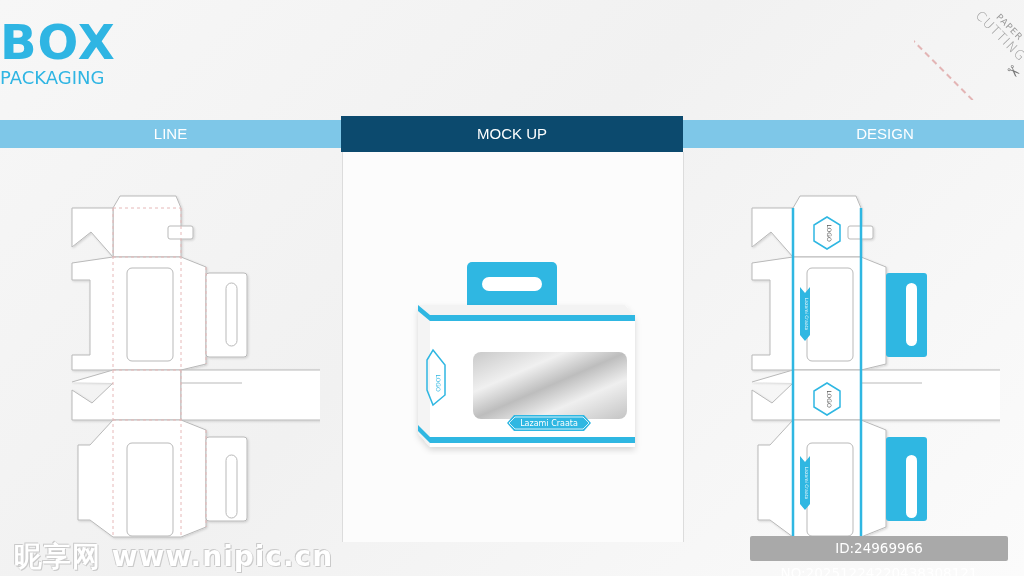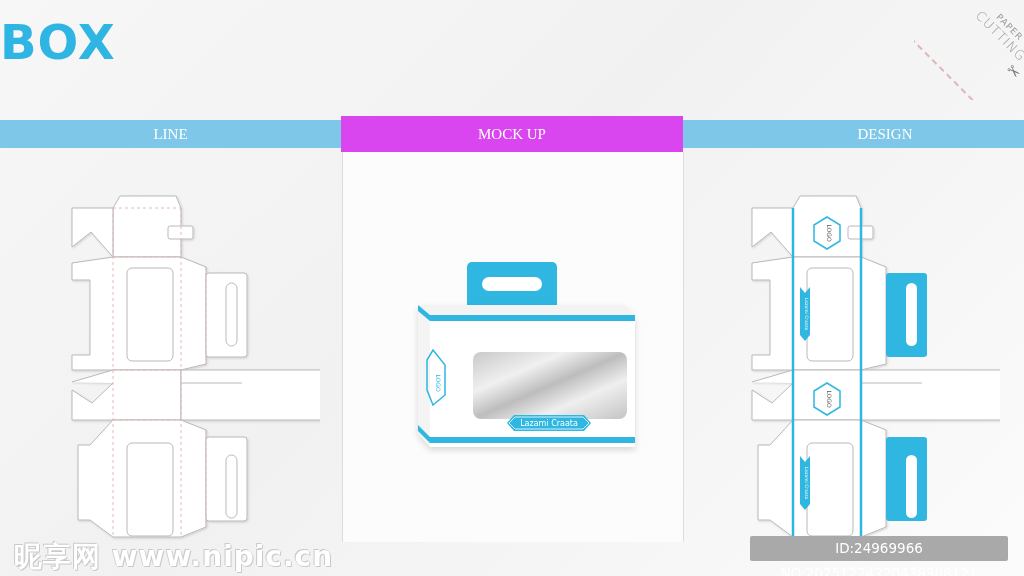--- a/index.html
+++ b/index.html
@@ -13,36 +13,37 @@
   .title-sub { font-family:"DejaVu Sans", sans-serif; font-size:18px; color:#2fb5e3; line-height:20px; margin-top:-2px; }
 
   .corner { position:absolute; right:0; top:0; width:110px; height:100px; overflow:hidden; }
   .corner-line { position:absolute; left:-10px; top:30px; width:170px; border-top:2px dashed #e3b5b5; transform:rotate(45deg); transform-origin:0 0; }
   .corner-text { position:absolute; left:58px; top:20px; transform:rotate(45deg); color:#9a9a9a; font-family:"DejaVu Sans", sans-serif; text-align:center; }
   .corner-text .c1 { font-size:9px; letter-spacing:1px; }
   .corner-text .c2 { font-size:13px; letter-spacing:1px; font-weight:300; }
   .scissors { position:absolute; left:93px; top:62px; color:#777; font-size:16px; transform:rotate(45deg); }
 
   .band { position:absolute; left:0; top:120px; width:1024px; height:28px; background:#7ec7e8; }
-  .tab { position:absolute; top:120px; height:28px; line-height:28px; text-align:center; color:#ffffff; font-size:15px; font-family:Liberation Serif, serif; font-weight:300; }
+  .tab { position:absolute; top:120px; height:28px; line-height:28px; text-align:center; color:#ffffff; font-size:15px; font-family:Liberation Sans, sans-serif; font-weight:300; }
   .tab-line { left:0; width:341px; }
   .tab-design { left:683px; width:404px; }
-  .tab-mock { left:341px; top:116px; width:342px; height:36px; line-height:36px; background:#d946ef; }
+  .tab-mock { left:341px; top:116px; width:342px; height:36px; line-height:36px; background:#0c4a6e; }
 
   .mock-panel { position:absolute; left:342px; top:152px; width:340px; height:390px; background:#fcfcfc; border-left:1px solid #dcdcdc; border-right:1px solid #dcdcdc; }
 
   .dieline { position:absolute; }
   .watermark { position:absolute; left:14px; top:538px; color:#ffffff; font-size:28px; font-weight:bold; letter-spacing:1px; text-shadow: 0 0 1px #bbb, 1px 1px 0 #ccc, -1px -1px 0 #ccc; font-family:"DejaVu Sans", sans-serif; }
   .id-bar { position:absolute; left:750px; top:536px; width:258px; height:25px; background:#a9a9a9; border-radius:2px; color:#fff; font-size:13.5px; line-height:25px; text-align:center; font-family:"DejaVu Sans", sans-serif; }
 </style>
 </head>
 <body>
 
 <div class="title-wrap">
   <div class="title-main">BOX</div>
+  <div class="title-sub">PACKAGING</div>
 </div>
 
 <div class="corner">
   <div class="corner-line"></div>
   <div class="corner-text">
     <div class="c1">PAPER</div>
     <div class="c2">CUTTING</div>
   </div>
   <div class="scissors">✂</div>
 </div>

